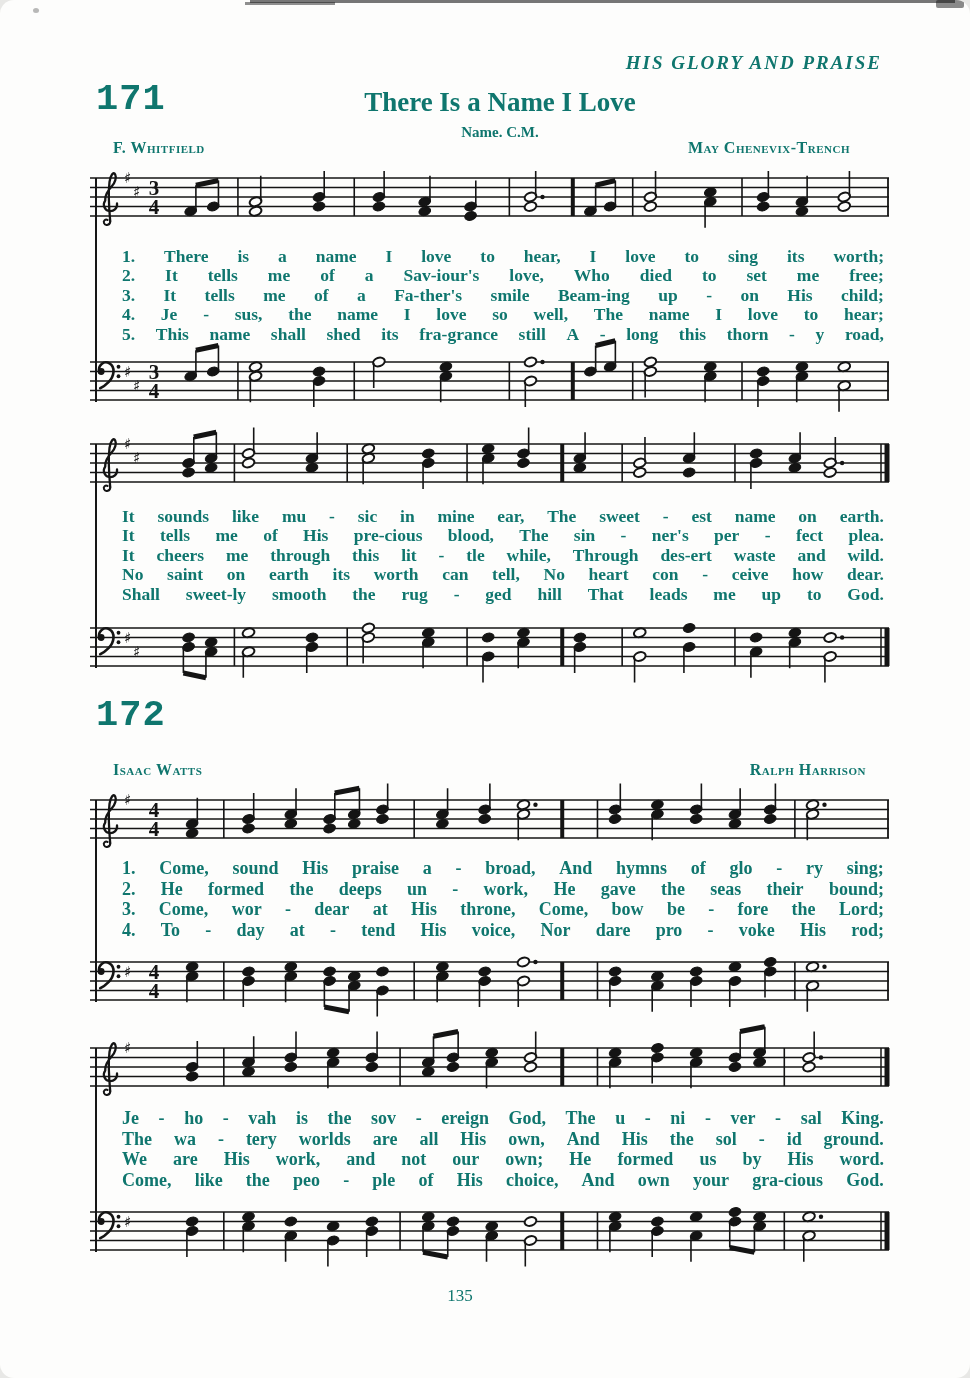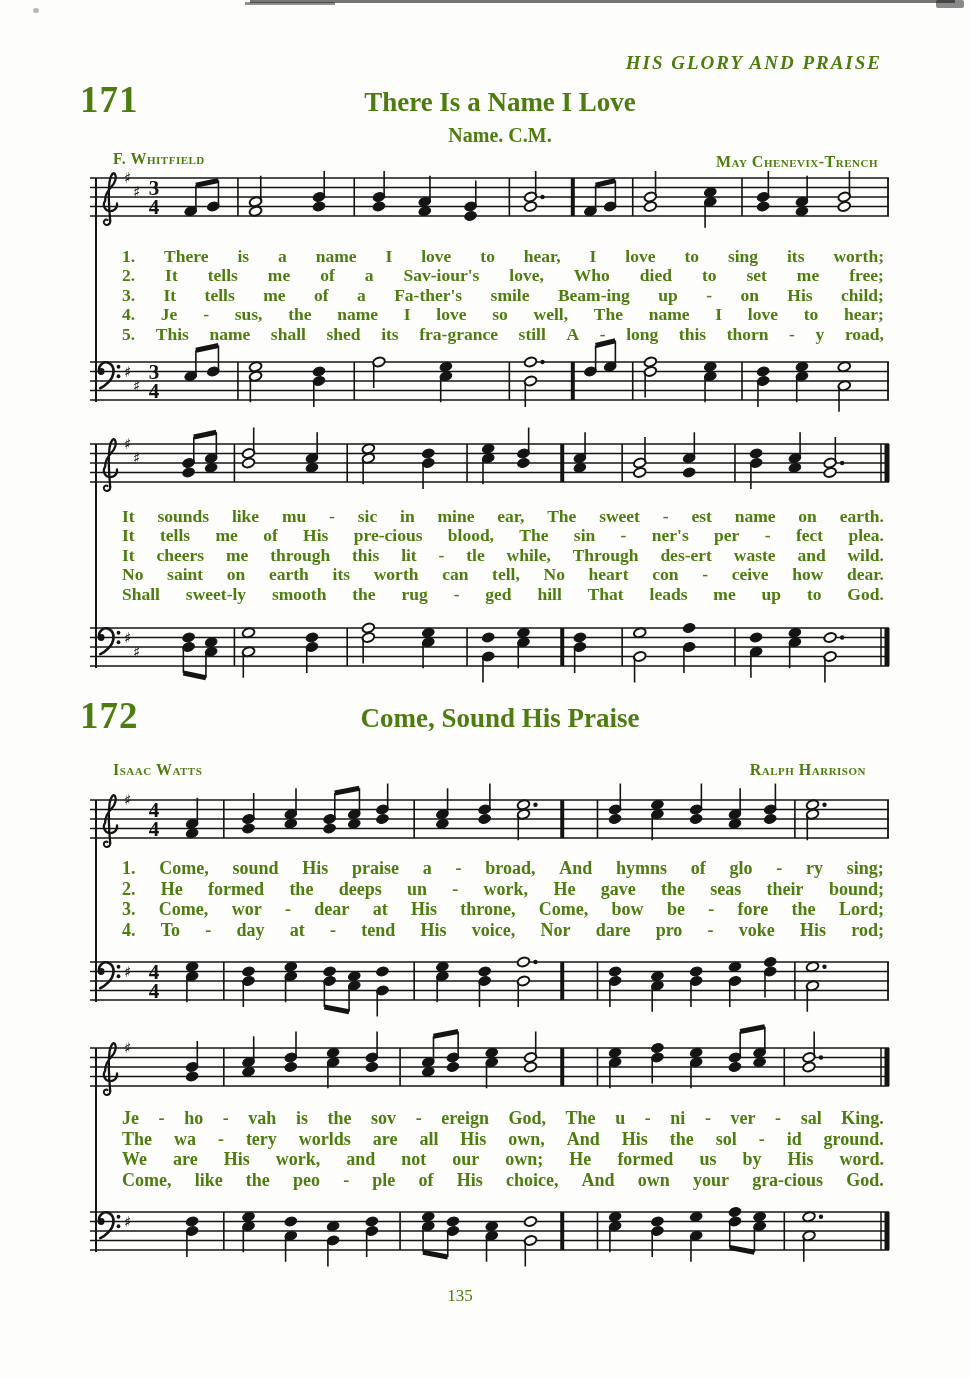--- a/index.html
+++ b/index.html
@@ -1,34 +1,34 @@
 <!DOCTYPE html>
 <html><head>
 <meta charset="utf-8">
 <style>
   html,body{margin:0;padding:0;background:#e8e8e6;}
   .page{
     position:relative;width:970px;height:1378px;background:#fdfdfc;
-    font-family:"Liberation Serif","DejaVu Serif",serif;color:#4d7c0f;overflow:hidden;
+    font-family:"Liberation Serif","DejaVu Serif",serif;color:#0f766e;overflow:hidden;border-radius:14px;
   }
   .abs{position:absolute;}
   .run-head{top:52px;right:88px;font-style:italic;font-weight:bold;font-size:19px;letter-spacing:2px;}
   .center-line{left:35px;width:930px;text-align:center;}
-  .h-num{left:80px;font-size:37px;font-weight:bold;letter-spacing:1px;}
+  .h-num{left:96px;font-size:37px;font-weight:bold;letter-spacing:1px;font-family:Liberation Mono, monospace;}
   .h1-num{top:78px;}
   .h2-num{top:694px;}
   .h-title{font-size:27px;font-weight:bold;}
   .h1-title{top:87px;}
   .h2-title{top:703px;}
-  .h-tune{font-size:20px;font-weight:bold;}
+  .h-tune{font-size:15px;font-weight:bold;}
   .h1-tune{top:124px;}
   .h2-tune{top:741px;}
   .names{font-variant:small-caps;font-weight:bold;font-size:16px;letter-spacing:.5px;}
-  .h1-auth{left:113px;top:139px;margin-top:11px;}
-  .h1-comp{right:92px;top:139px;margin-top:14px;}
+  .h1-auth{left:113px;top:139px;}
+  .h1-comp{right:120px;top:139px;}
   .h2-auth{left:113px;top:761px;}
   .h2-comp{right:104px;top:761px;}
   .stf{position:absolute;left:88px;width:808px;height:100px;}
   #svgA{top:150px;} #svgB{top:334px;} #svgC{top:416px;} #svgD{top:600px;}
   #svgE{top:772px;} #svgF{top:934px;} #svgG{top:1020px;} #svgH{top:1184px;}
   .sysline{position:absolute;left:95px;width:2px;background:#161616;}
   .sl1{top:178px;height:224px;} .sl2{top:444px;height:224px;}
   .sl3{top:800px;height:202px;} .sl4{top:1048px;height:204px;}
   .lyr{position:absolute;left:122px;width:762px;font-weight:bold;}
   .lyr-row{display:flex;justify-content:space-between;white-space:nowrap;}
@@ -493,21 +493,20 @@
       <line x1="259.2" y1="28" x2="259.2" y2="66" stroke="#141414" stroke-width="1.6"></line>
       <line x1="379.04999999999995" y1="28" x2="379.04999999999995" y2="66" stroke="#141414" stroke-width="1.6"></line>
       <line x1="534.15" y1="28" x2="534.15" y2="66" stroke="#141414" stroke-width="1.6"></line>
       <line x1="646.95" y1="28" x2="646.95" y2="66" stroke="#141414" stroke-width="1.6"></line>
       <line x1="474.225" y1="28" x2="474.225" y2="66" stroke="#141414" stroke-width="4"></line>
       <line x1="793" y1="28" x2="793" y2="66" stroke="#141414" stroke-width="1.5"></line>
       <line x1="799" y1="28" x2="799" y2="66" stroke="#141414" stroke-width="5"></line>
     </svg>
 
   <div class="abs h-num h2-num">172</div>
-  <div class="abs center-line h-title h2-title">Come, Sound His Praise</div>
   <div class="abs names h2-auth">Isaac Watts</div>
   <div class="abs names h2-comp">Ralph Harrison</div>
 
   <div class="sysline sl3"></div>
   <div class="sysline sl4"></div>
 
   <svg class="stf" id="svgE" viewBox="0 0 808 100">
       <line x1="2" y1="28" x2="801" y2="28" stroke="#141414" stroke-width="1.3"></line>
       <line x1="2" y1="37.5" x2="801" y2="37.5" stroke="#141414" stroke-width="1.3"></line>
       <line x1="2" y1="47" x2="801" y2="47" stroke="#141414" stroke-width="1.3"></line>

